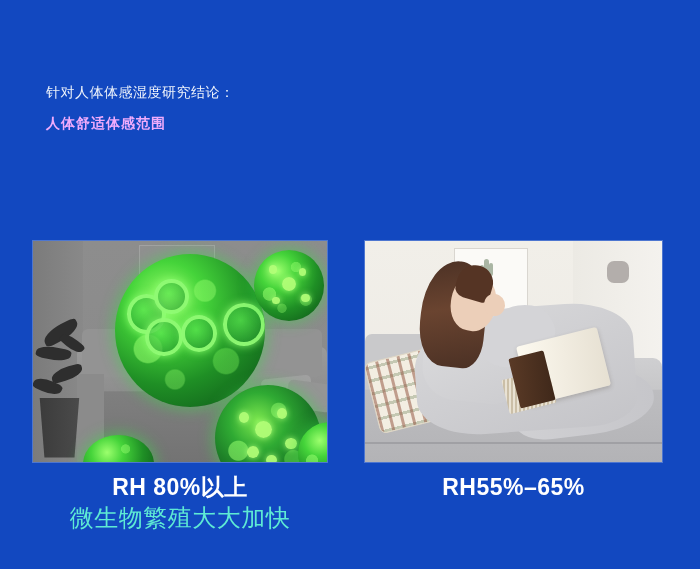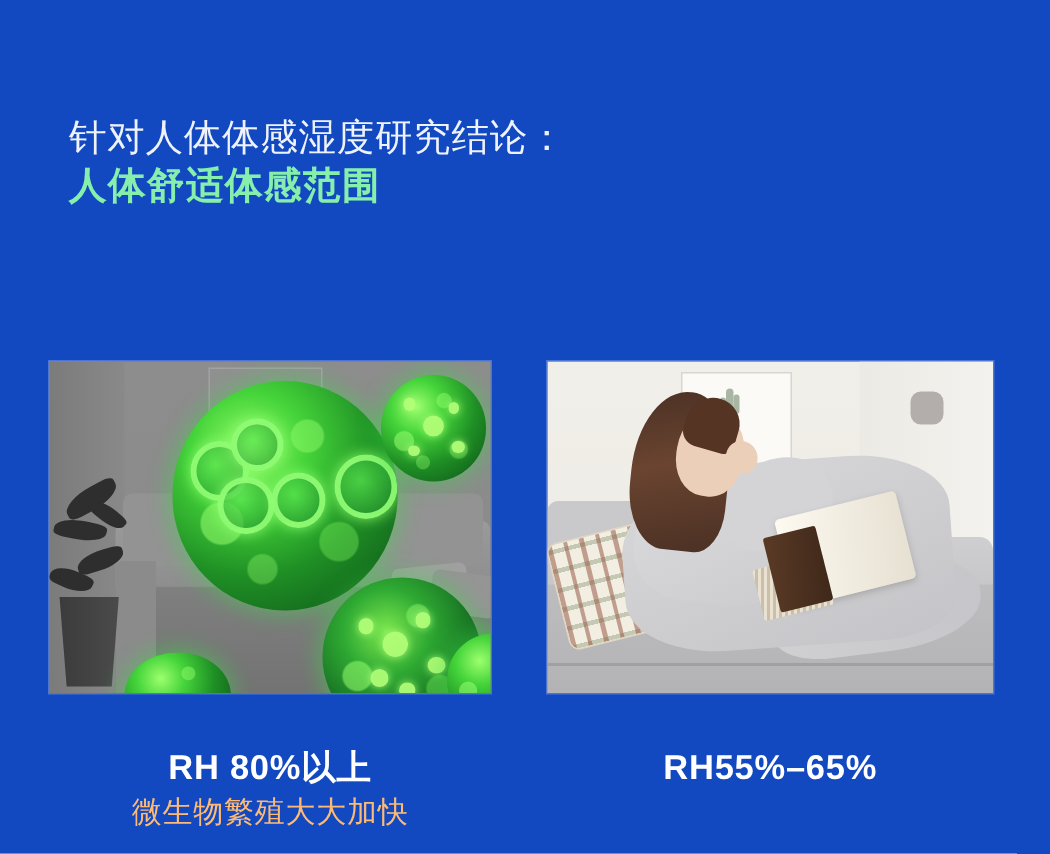--- a/index.html
+++ b/index.html
@@ -19,26 +19,26 @@
     position:absolute; left:46px; top:20px;
     font-size:27px; font-weight:bold; color:#ffffff;
     letter-spacing:1px; white-space:nowrap;
     text-shadow:0 1px 1px rgba(0,0,0,0.12);
   }
   #body-copy {
     position:absolute; left:46px; top:76px;
     width:430px;
   }
   .copy-line {
-    font-size:25px; color:#eef3fb; line-height:32px;
+    font-size:14px; color:#eef3fb; line-height:32px;
     white-space:nowrap; letter-spacing:0.5px;
   }
   .copy-line.has-bold { color:#eef3fb; }
   .copy-line .hl { color:#ffffff; font-weight:bold; letter-spacing:0px; }
-  .copy-line.strong { color:#86efac; font-weight:bold; letter-spacing:1px; }
+  .copy-line.strong { color:#f0abfc; font-weight:bold; letter-spacing:1px;font-family:Liberation Serif, serif; }
 
   
   .photo {
     position:absolute; top:241px; height:221px;
     overflow:hidden; background:#8a8a8a;
     box-shadow:0 0 0 1px rgba(255,255,255,0.25);
   }
   #photo-left  { left:33px;  width:294px; }
   #photo-right { left:365px; width:297px; }
 
@@ -180,29 +180,29 @@
     border-radius:3px; transform:rotate(-14deg);
     box-shadow:0 2px 4px rgba(80,70,60,.25); }
   .br-book-spine { position:absolute; left:50%; bottom:26%; width:12%; height:23%;
     background:linear-gradient(100deg,#5a3a26,#3f281a); transform:rotate(-14deg);
     border-radius:2px; }
   .br-book-pages { position:absolute; left:47%; bottom:24%; width:16%; height:16%;
     background:repeating-linear-gradient(104deg,#e9e2d3 0 2px,#cbbfa7 2px 4px);
     transform:rotate(-14deg); border-radius:2px; }
 
   
-  .caption { position:absolute; top:496px; text-align:center; }
+  .caption { position:absolute; top:472px; text-align:center; }
   #caption-left  { left:33px;  width:294px; }
   #caption-right { left:365px; width:297px; }
   .cap-title {
     font-size:23px; font-weight:bold; color:#ffffff;
     letter-spacing:0.5px; line-height:30px; white-space:nowrap;
   }
   .cap-sub {
-    font-size:20px; color:#fdba74; letter-spacing:0.5px;
+    font-size:24px; color:#5eead4; letter-spacing:0.5px;
     line-height:26px; white-space:nowrap; margin-top:3px;
   }
 </style>
 </head>
 <body>
 
 <div id="poster" style="background: rgb(18, 72, 192);">
 
 
   <div id="body-copy">

